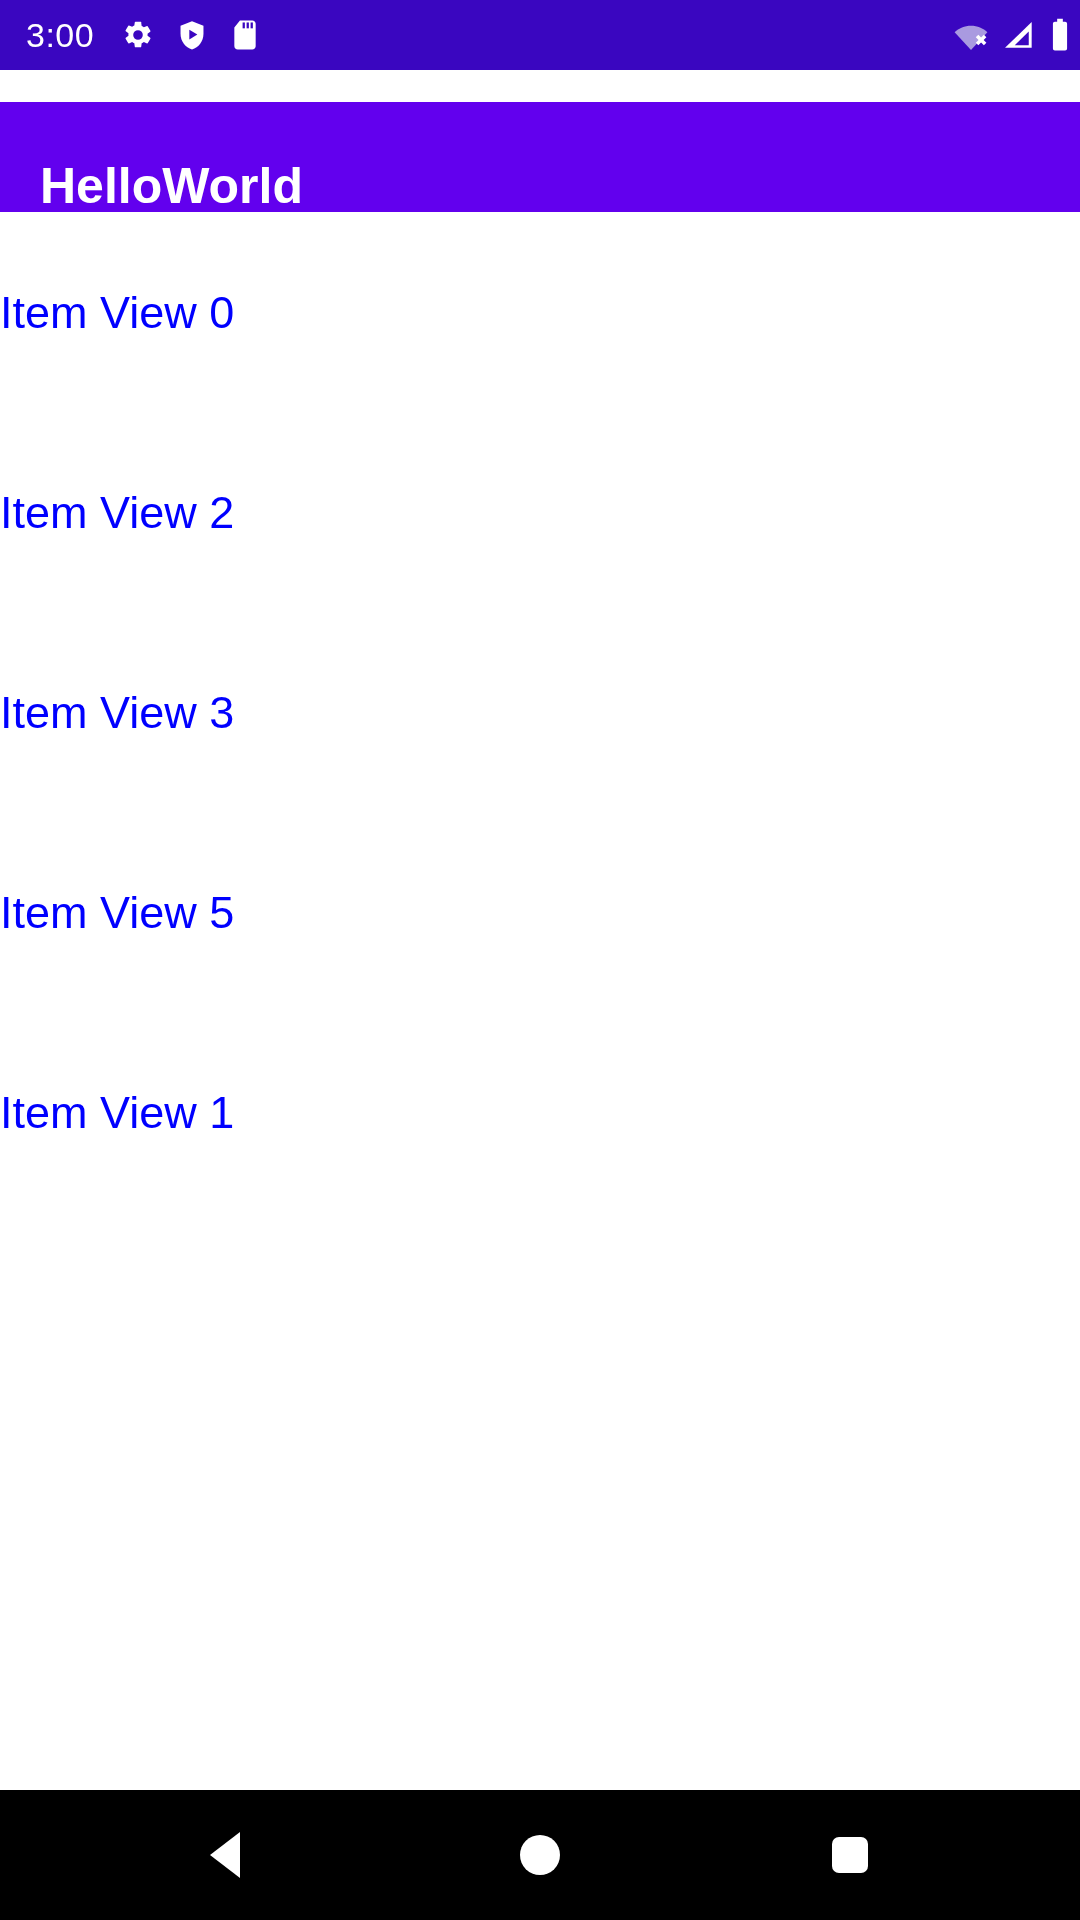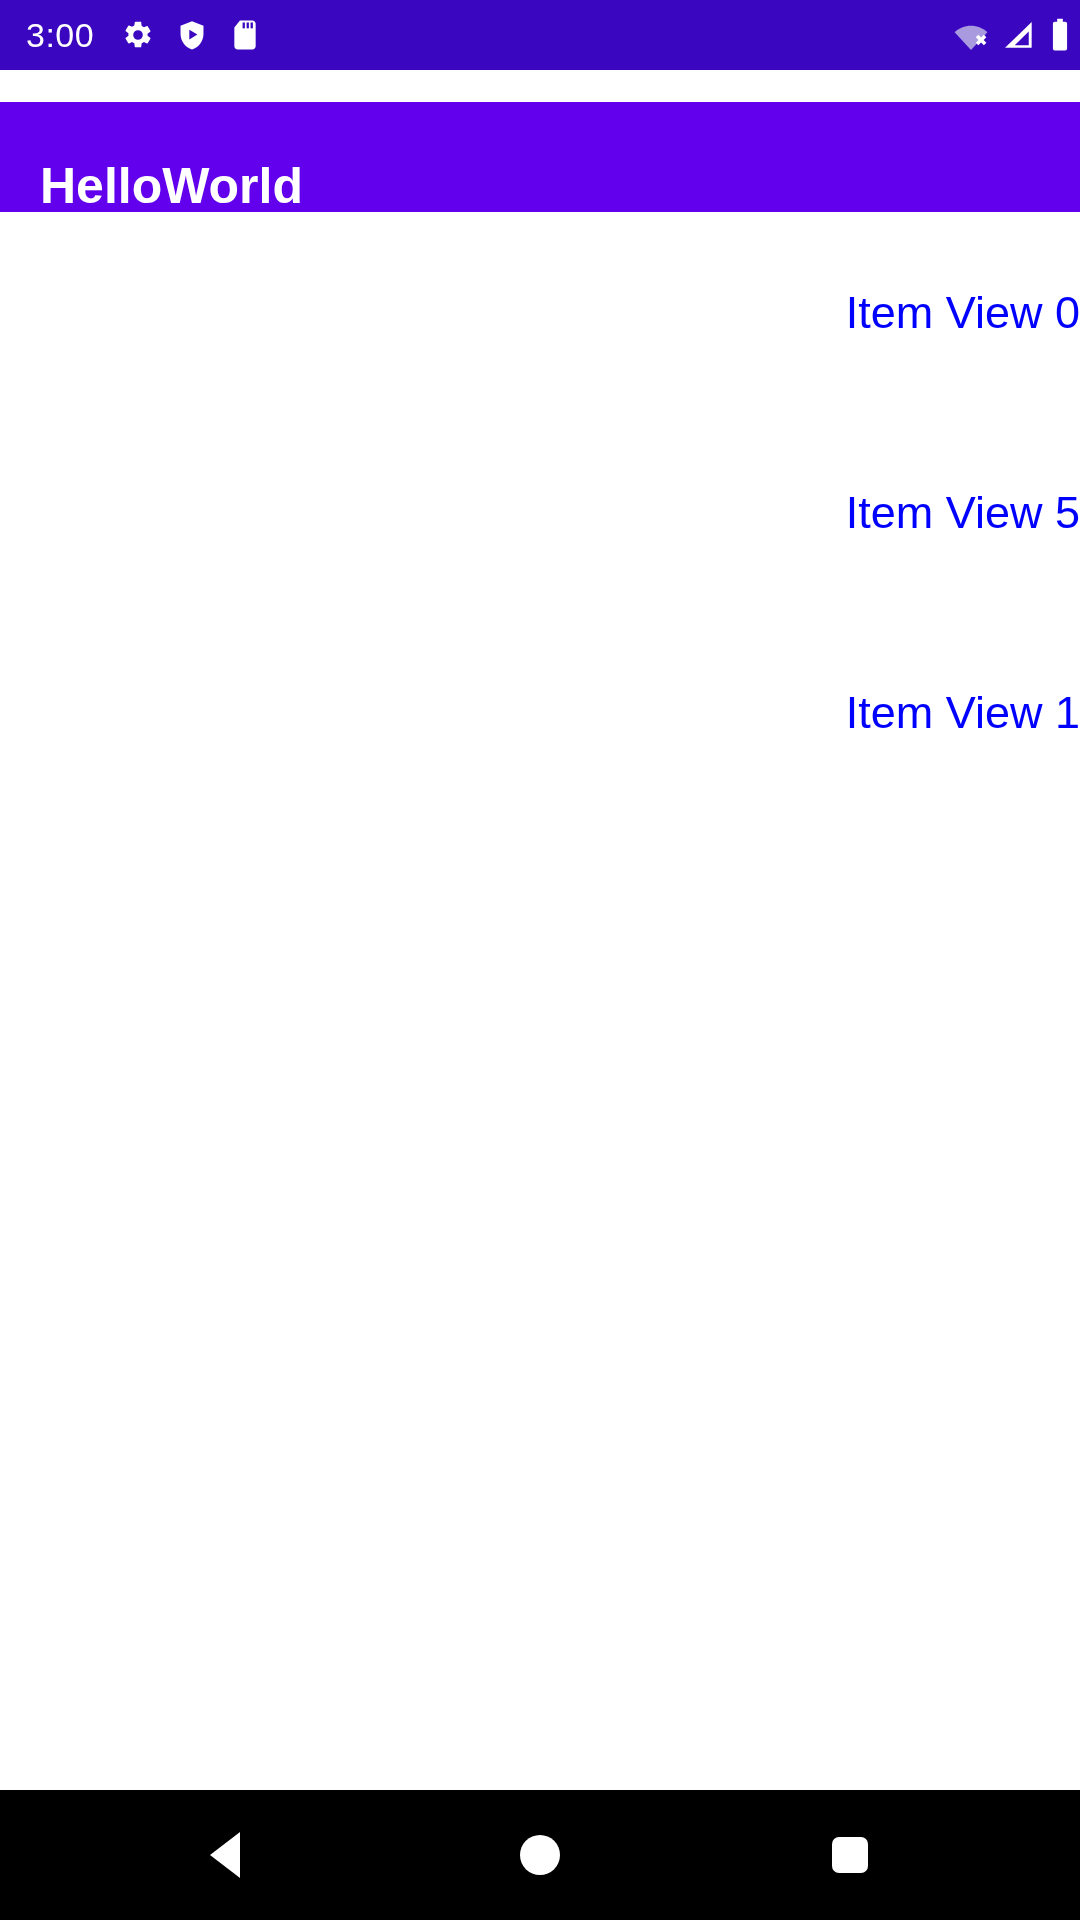--- a/index.html
+++ b/index.html
@@ -79,21 +79,21 @@
     top: 212px; left: 0;
     width: 1080px;
     height: 1578px;
     background: #ffffff;
     overflow: hidden;
   }
   .list-item {
     height: 200px;
     display: flex;
     align-items: center;
-    justify-content: flex-end;
+    justify-content: flex-start;
     box-sizing: border-box;
   }
   .list-item-label {
     color: #0000ff;
     font-size: 45px;
     line-height: 1;
     text-align: center;
   }
 
   
@@ -192,20 +192,26 @@
 
 <div id="app-bar">
   <span id="app-bar-title">HelloWorld</span>
 </div>
 
 <div id="content">
   <div class="list-item">
     <span class="list-item-label">Item View 0</span>
   </div>
   <div class="list-item">
+    <span class="list-item-label">Item View 2</span>
+  </div>
+  <div class="list-item">
+    <span class="list-item-label">Item View 3</span>
+  </div>
+  <div class="list-item">
     <span class="list-item-label">Item View 5</span>
   </div>
   <div class="list-item">
     <span class="list-item-label">Item View 1</span>
   </div>
 </div>
 
 <div id="nav-bar">
   <div class="nav-btn" id="nav-back">
     <span class="tri-back"></span>

